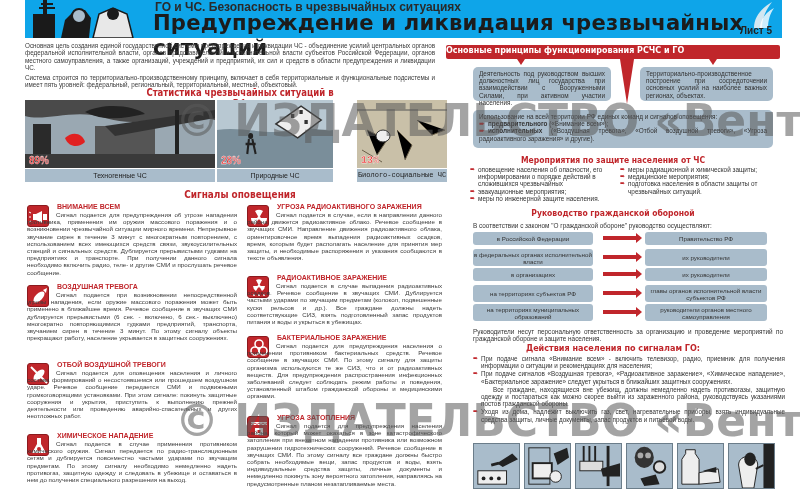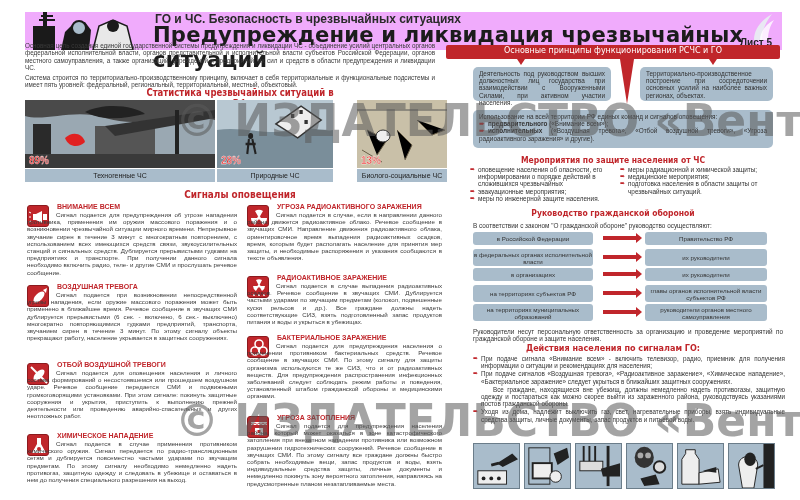--- a/index.html
+++ b/index.html
@@ -1,20 +1,20 @@
 <!DOCTYPE html>
 <html><head>
 <meta charset="utf-8">
 <style>
   * { box-sizing: border-box; margin: 0; padding: 0; }
   html, body { width: 800px; height: 500px; overflow: hidden; background: #ffffff; }
   body { font-family: "Liberation Sans", sans-serif; color: #333; position: relative; }
 
   
-  .header { position: absolute; left: 25px; top: 0; width: 757px; height: 38px; background: #f0abfc; margin-top: 12px; }
+  .header { position: absolute; left: 25px; top: 0; width: 757px; height: 38px; background: #0ea5e9; }
   .header-art { position: absolute; left: 8px; top: 0; width: 110px; height: 38px; }
   .header-sub { position: absolute; left: 130px; top: 0; font-size: 12px; font-weight: bold; color: #2a2a2a; }
   .header-title { position: absolute; left: 128px; top: 10px; font-size: 22px; font-weight: 900; color: #1c1c1c; letter-spacing: 0.2px; font-family: "DejaVu Sans", sans-serif; transform: scaleX(0.96); transform-origin: left; }
   .header-sheet { position: absolute; right: 10px; top: 25px; font-size: 10px; font-weight: bold; color: #222; }
   .header-logo { position: absolute; right: 6px; top: 0; width: 30px; height: 30px; }
 
   .p-small { font-size: 6.3px; line-height: 7.3px; color: #3a3a3a; text-align: justify; }
   .intro { position: absolute; left: 25px; top: 42px; width: 410px; }
   .intro p { margin-bottom: 3px; }
 
@@ -32,21 +32,21 @@
   .signals-title { position: absolute; left: 160px; top: 188px; width: 160px; font-size: 10.5px; }
   .signal { position: absolute; }
   .signal-icon { position: absolute; left: 0; top: 2px; width: 22px; height: 22px; background: #c0262b; border-radius: 3px; border: 1px solid #8c1a1e; }
   .signal-icon svg { width: 22px; height: 22px; }
   .signal-name { position: absolute; left: 30px; top: 0; font-size: 7px; font-weight: bold; color: #c0262b; }
   .signal-text { position: absolute; font-size: 6.2px; line-height: 7.2px; color: #3a3a3a; text-align: justify; text-indent: 29px; }
   .signal-text::before { content: ""; float: left; width: 0; height: 20px; }
 
   
   .principles-bar { position: absolute; left: 446px; top: 45px; width: 334px; height: 14px; background: #c0262b; border-radius: 2px; }
-  .principles-title { position: absolute; left: 446px; top: 46px; width: 334px; font-size: 8px; color: #fff; font-weight: 400; font-family: "DejaVu Sans", sans-serif; text-align: center; }
+  .principles-title { position: absolute; left: 446px; top: 46px; width: 334px; font-size: 8px; color: #fff; font-weight: 700; font-family: "DejaVu Sans", sans-serif; text-align: left; }
   .principle-box { position: absolute; background: #a9bccb; border-radius: 5px; font-size: 6.4px; line-height: 7.2px; color: #333; padding: 3px 6px; text-align: justify; }
   .down-arrow { position: absolute; width: 0; height: 0; border-left: 4px solid transparent; border-right: 4px solid transparent; border-top: 6px solid #c0262b; }
   .bullet-red { color: #c0262b; font-size: 7px; margin-right: 3px; }
 
   .measures-title { position: absolute; left: 446px; top: 155px; width: 334px; font-size: 9px; }
   .measures { position: absolute; font-size: 6.4px; line-height: 7.2px; color: #333; }
   .measures li { list-style: none; padding-left: 8px; position: relative; }
   .measures li::before { content: "➨"; color: #c0262b; position: absolute; left: 0; font-size: 6px; }
 
   .guidance-title { position: absolute; left: 446px; top: 208px; width: 334px; font-size: 9px; }
@@ -122,21 +122,21 @@
       <path d="M70 24 L100 6 L124 20 L96 38 Z" fill="#eee" stroke="#333" stroke-width="1.5"></path>
       <rect x="88" y="14" width="4" height="4" fill="#333"></rect>
         <rect x="98" y="10" width="4" height="4" fill="#333"></rect>
         <rect x="104" y="20" width="4" height="4" fill="#333"></rect>
       <circle cx="40" cy="36" r="3" fill="#222"></circle>
       <path d="M38 39 L36 54 M42 39 L46 54 M34 44 L46 44" stroke="#222" stroke-width="2.5"></path>
     </svg>
     <div class="stat-pct">28%</div>
     <div class="stat-label">Природные ЧС</div>
   </div>
-  <div class="stat-panel" style="left:332px;width:90px;">
+  <div class="stat-panel" style="left:332px;width:90px;font-family:Liberation Mono, monospace;">
     <svg class="stat-img" viewBox="0 0 90 68" preserveAspectRatio="none">
       <rect width="90" height="68" fill="#c9c0a8"></rect>
       <path d="M0 10 H90" stroke="#555" stroke-width="1"></path>
       <path d="M10 30 L30 40 L20 55 M40 30 L55 45 L48 60 M60 20 L75 35 L88 30 M5 50 L25 62" stroke="#6a5f48" stroke-width="1"></path>
       <ellipse cx="26" cy="36" rx="7" ry="6" fill="#eee" stroke="#333"></ellipse>
     </svg>
     <div class="stat-pct">13%</div>
     <div class="stat-label">Биолого-социальные ЧС</div>
   </div>
 </div>

